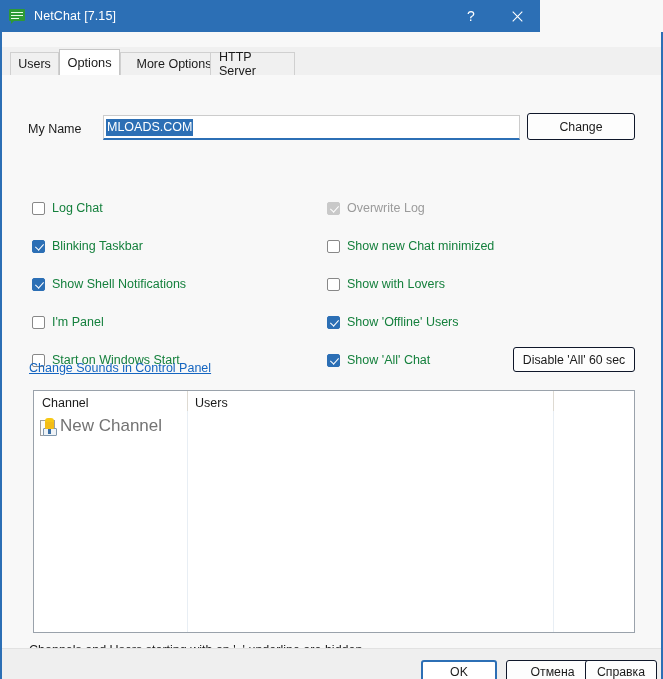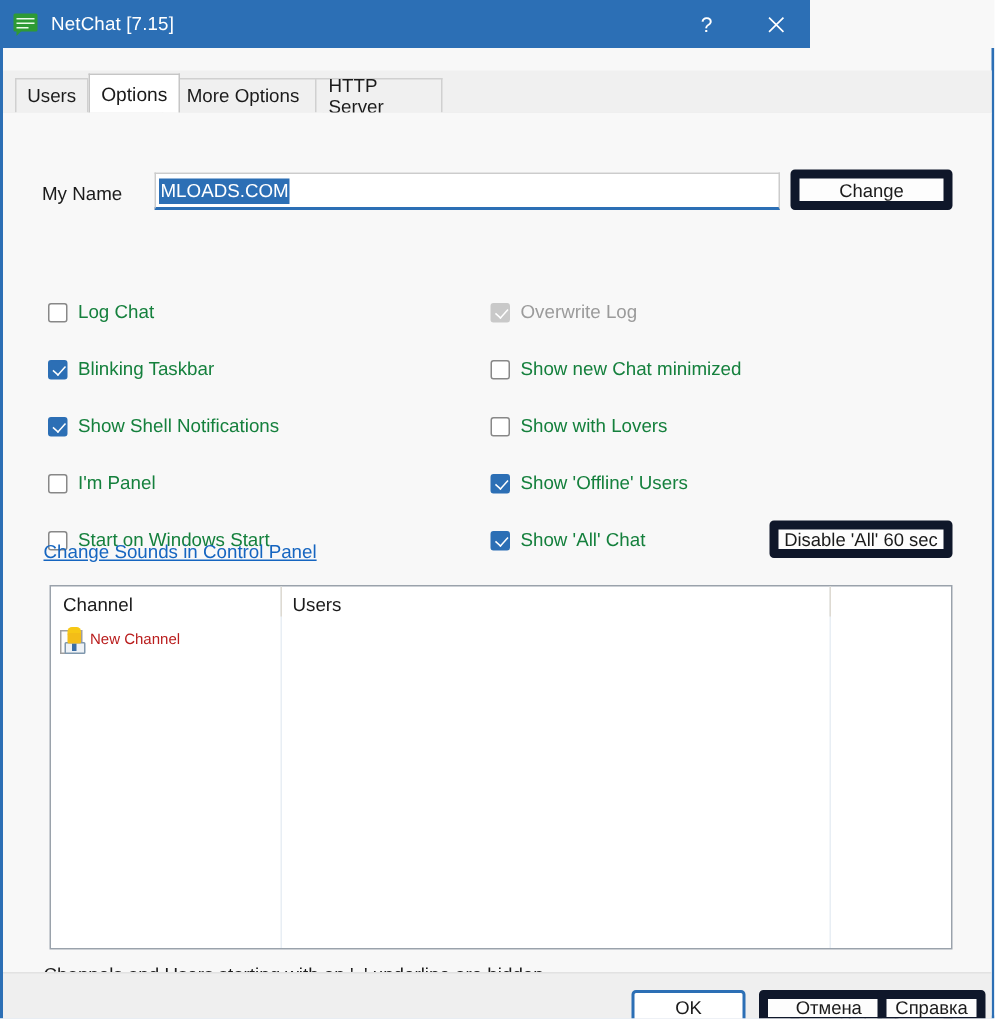--- a/index.html
+++ b/index.html
@@ -201,21 +201,21 @@
     font-size: 12.5px;
     line-height: 17px;
     padding: 0 1px;
     pointer-events: none;
     white-space: nowrap;
   }
 
   .btn {
     box-sizing: border-box;
     background: #fdfdfd;
-    border: 6px solid #0f172a;
+    border: 1px solid #0f172a;
     border-radius: 3px;
     font-family: "Liberation Sans", sans-serif;
     font-size: 12.3px;
     color: #1b1b1b;
     display: flex;
     align-items: center;
     justify-content: center;
     cursor: default;
     position: absolute;
   }
@@ -318,22 +318,22 @@
   .col-head.h1 { left: 8px; }
   .col-head.h2 { left: 161px; }
 
   .lv-row {
     position: absolute;
     left: 6px;
     top: 25px;
     height: 20px;
     display: flex;
     align-items: center;
-    font-size: 10px;
-    color: #b91c1c;
+    font-size: 17px;
+    color: #737373;
     cursor: default;
   }
   .chan-icon {
     width: 18px;
     height: 17px;
     margin-right: 2px;
     position: relative;
     flex: none;
   }
   .chan-icon .page {
@@ -422,21 +422,21 @@
 
   <div class="frame-left"></div>
   <div class="frame-right"></div>
   <div class="frame-bottom"></div>
 
   <div class="body-area">
 
     <div class="tabstrip">
       <div class="tab" style="left:8px;   width:49px;">Users</div>
       <div class="tab active" style="left:57px;  width:61px;">Options</div>
-      <div class="tab" style="left:106px; width:108px;">More Options</div>
+      <div class="tab" style="left:118px; width:108px;">More Options</div>
       <div class="tab" style="left:208px; width:85px;">HTTP Server</div>
     </div>
 
     <div class="panel">
 
       <div class="lbl-myname">My Name</div>
       <input class="nameinput" type="text" value="MLOADS.COM" style="">
       <div class="name-sel">MLOADS.COM</div>
 
       <div class="btn btn-change">Change</div>

